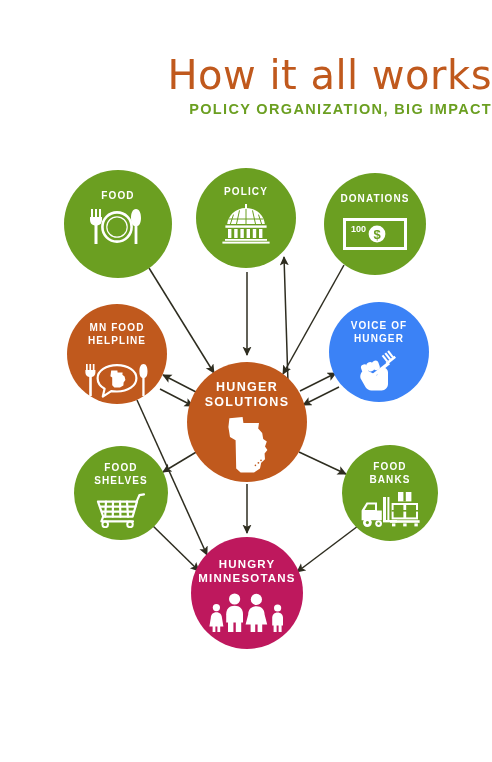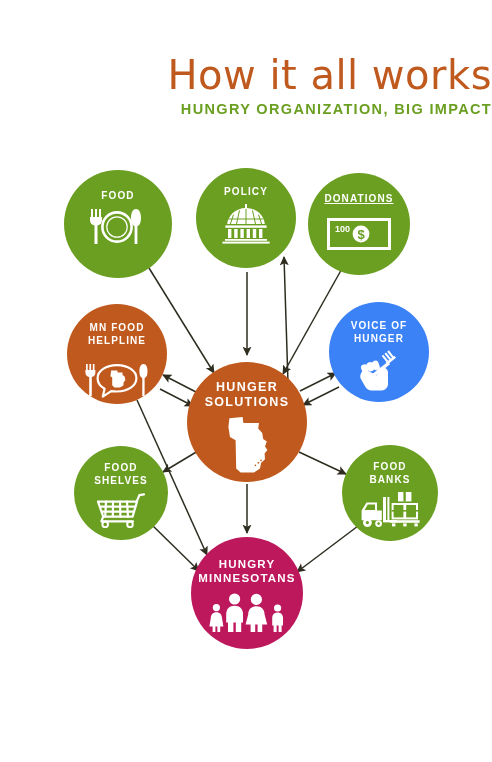--- a/index.html
+++ b/index.html
@@ -71,21 +71,21 @@
     line-height:14px;
   }
 </style>
 </head>
 <body>
 
 <div id="stage">
 
   <div id="header">
     <div id="title">How it all works</div>
-    <div id="subtitle">HUNGRY ORGANIZATION, BIG IMPACT</div>
+    <div id="subtitle">POLICY ORGANIZATION, BIG IMPACT</div>
   </div>
 
   <svg id="arrows" viewBox="0 0 492 762">
     <defs>
       <marker id="ah" markerWidth="7" markerHeight="7" refX="5.6" refY="3" orient="auto" markerUnits="strokeWidth">
         <path d="M0,0 L6.2,3 L0,6 L1.4,3 Z" fill="#2E2D20"></path>
       </marker>
     </defs>
     <g stroke="#2E2D20" stroke-width="1.5" fill="none" marker-end="url(#ah)">
 
@@ -167,21 +167,21 @@
           <rect x="35.8" y="25" width="3.4" height="9"></rect>
           <rect x="42" y="25" width="3.4" height="9"></rect>
 
           <rect x="8" y="35" width="42" height="1.8"></rect>
           <rect x="5.4" y="37.6" width="47.2" height="2"></rect>
         </g>
       </svg>
     </div>
   </div>
 
-  <div class="node" style="left:308px;top:173px;width:102px;height:102px;background:#6B9F21;padding-top:20px;text-decoration:underline;">
+  <div class="node" style="left:324px;top:173px;width:102px;height:102px;background:#6B9F21;padding-top:20px;">
     <div class="lbl">DONATIONS</div>
     <div class="ico" style="margin-top:12px;">
       <svg width="64" height="32" viewBox="0 0 64 32">
         <rect x="1.5" y="1.5" width="61" height="29" fill="none" stroke="#ffffff" stroke-width="3"></rect>
         <text x="8" y="14" font-family="Liberation Sans, sans-serif" font-size="9" font-weight="700" fill="#ffffff">100</text>
         <circle cx="34" cy="16" r="8.4" fill="#ffffff"></circle>
         <text x="34" y="20.6" text-anchor="middle" font-family="Liberation Sans, sans-serif" font-size="13" font-weight="700" fill="#6B9F21">$</text>
       </svg>
     </div>
   </div>

